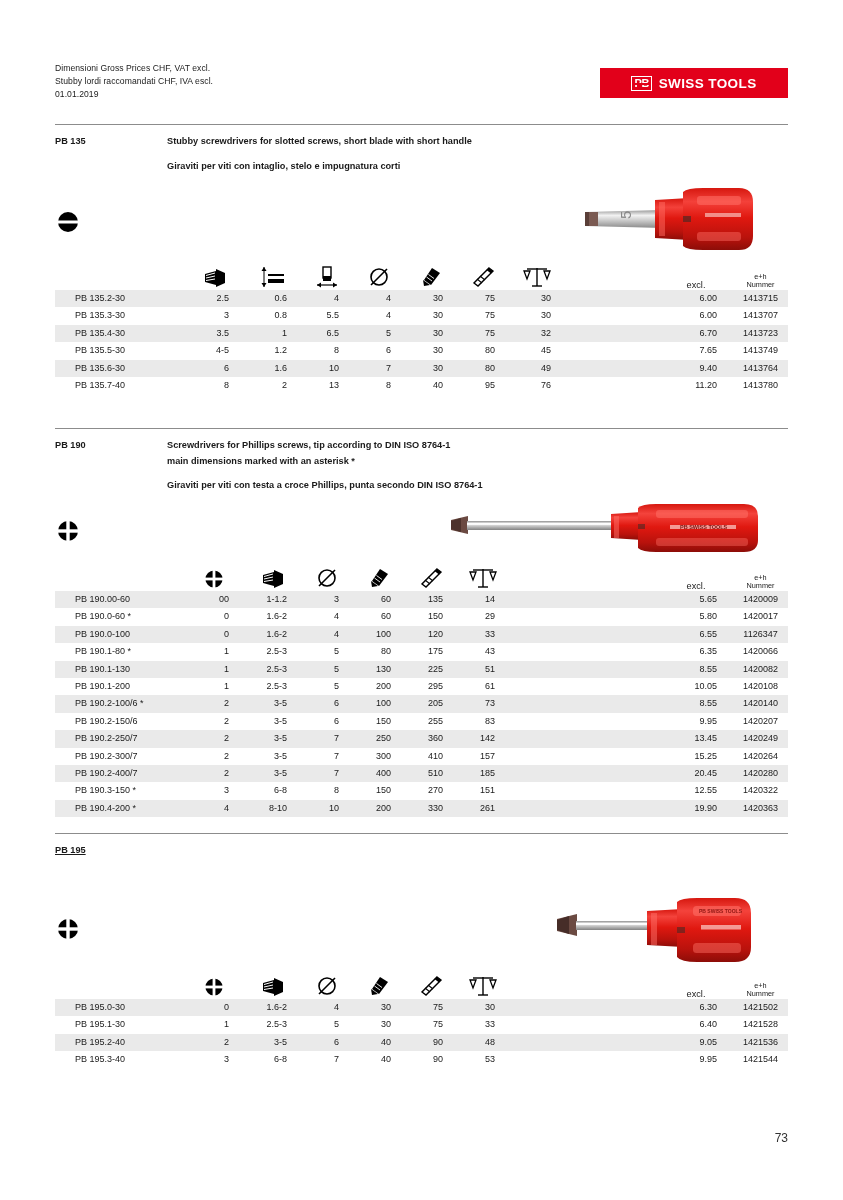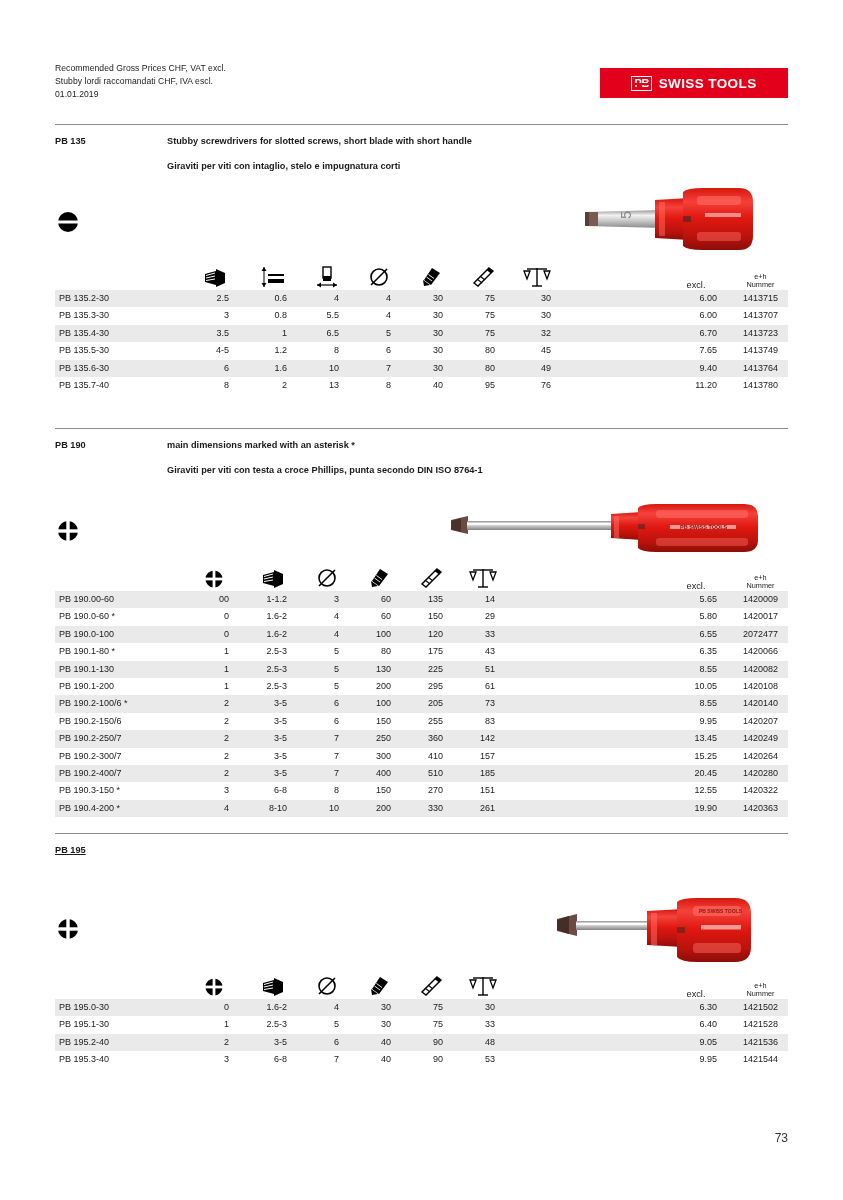--- a/index.html
+++ b/index.html
@@ -120,42 +120,42 @@
     line-height: 8.6px;
     text-align: center;
     vertical-align: bottom;
   }
   .drow td {
     height: 17.4px;
     line-height: 17.4px;
     text-align: right;
     font-size: 9px;
   }
-  .drow td.name { text-align: left; padding-left: 4px; }
+  .drow td.name { text-align: left; padding-left: 20px; }
   .drow td.val { padding-right: 14px; }
   .drow td.price { padding-right: 16px; font-size: 9px; }
   .drow td.artno { text-align: center; }
   .drow.alt td { background: #eaeaea; }
 
   .page-num {
     position: absolute;
     right: 55px;
     bottom: 55px;
     font-size: 12px;
     color: #333;
   }
 </style>
 </head>
 <body>
 
 <div class="page">
 
   <div class="header">
     <div class="header-left">
-      <div>Recommended Gross Prices CHF, VAT excl.</div>
+      <div>Dimensioni Gross Prices CHF, VAT excl.</div>
       <div>Stubby lordi raccomandati CHF, IVA escl.</div>
       <div>01.01.2019</div>
     </div>
     <div class="brand-badge">
       <div class="brand-inner">
         <span class="brand-pb">PB</span>
         <span class="brand-word">SWISS TOOLS</span>
       </div>
     </div>
   </div>
@@ -382,20 +382,21 @@
           </tbody>
       </table>
     </div>
   </div>
 
   <div class="section" style="top:428px;">
     <div class="rule-top"></div>
     <div class="sec-head">
       <div class="sec-code">PB 190</div>
       <div class="sec-titles">
+        <div>Screwdrivers for Phillips screws, tip according to DIN ISO 8764-1</div>
         <div>main dimensions marked with an asterisk *</div>
         <div class="gap"></div>
         <div>Giraviti per viti con testa a croce Phillips, punta secondo DIN ISO 8764-1</div>
       </div>
     </div>
 
     <div class="marker" style="top:90px;">
       <svg width="26" height="26" viewBox="0 0 26 26">
         <circle cx="13" cy="13" r="10" fill="#000"></circle>
         <rect x="11.3" y="1" width="3.4" height="24" fill="#fff"></rect>
@@ -543,21 +544,21 @@
             <tr class="drow alt">
               <td class="name">PB 190.0-100</td>
               <td class="val">0</td>
               <td class="val">1.6-2</td>
               <td class="val">4</td>
               <td class="val">100</td>
               <td class="val">120</td>
               <td class="val">33</td>
               <td></td>
               <td class="price">6.55</td>
-              <td class="artno">2072477</td>
+              <td class="artno">1126347</td>
             </tr>
             <tr class="drow">
               <td class="name">PB 190.1-80 *</td>
               <td class="val">1</td>
               <td class="val">2.5-3</td>
               <td class="val">5</td>
               <td class="val">80</td>
               <td class="val">175</td>
               <td class="val">43</td>
               <td></td>

